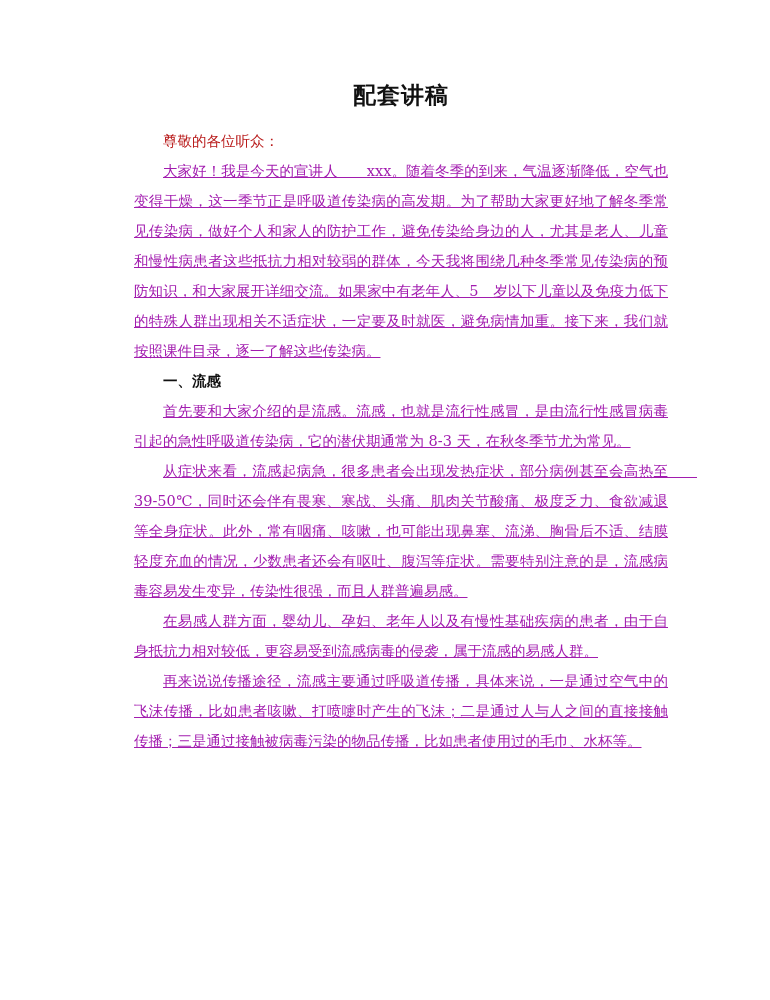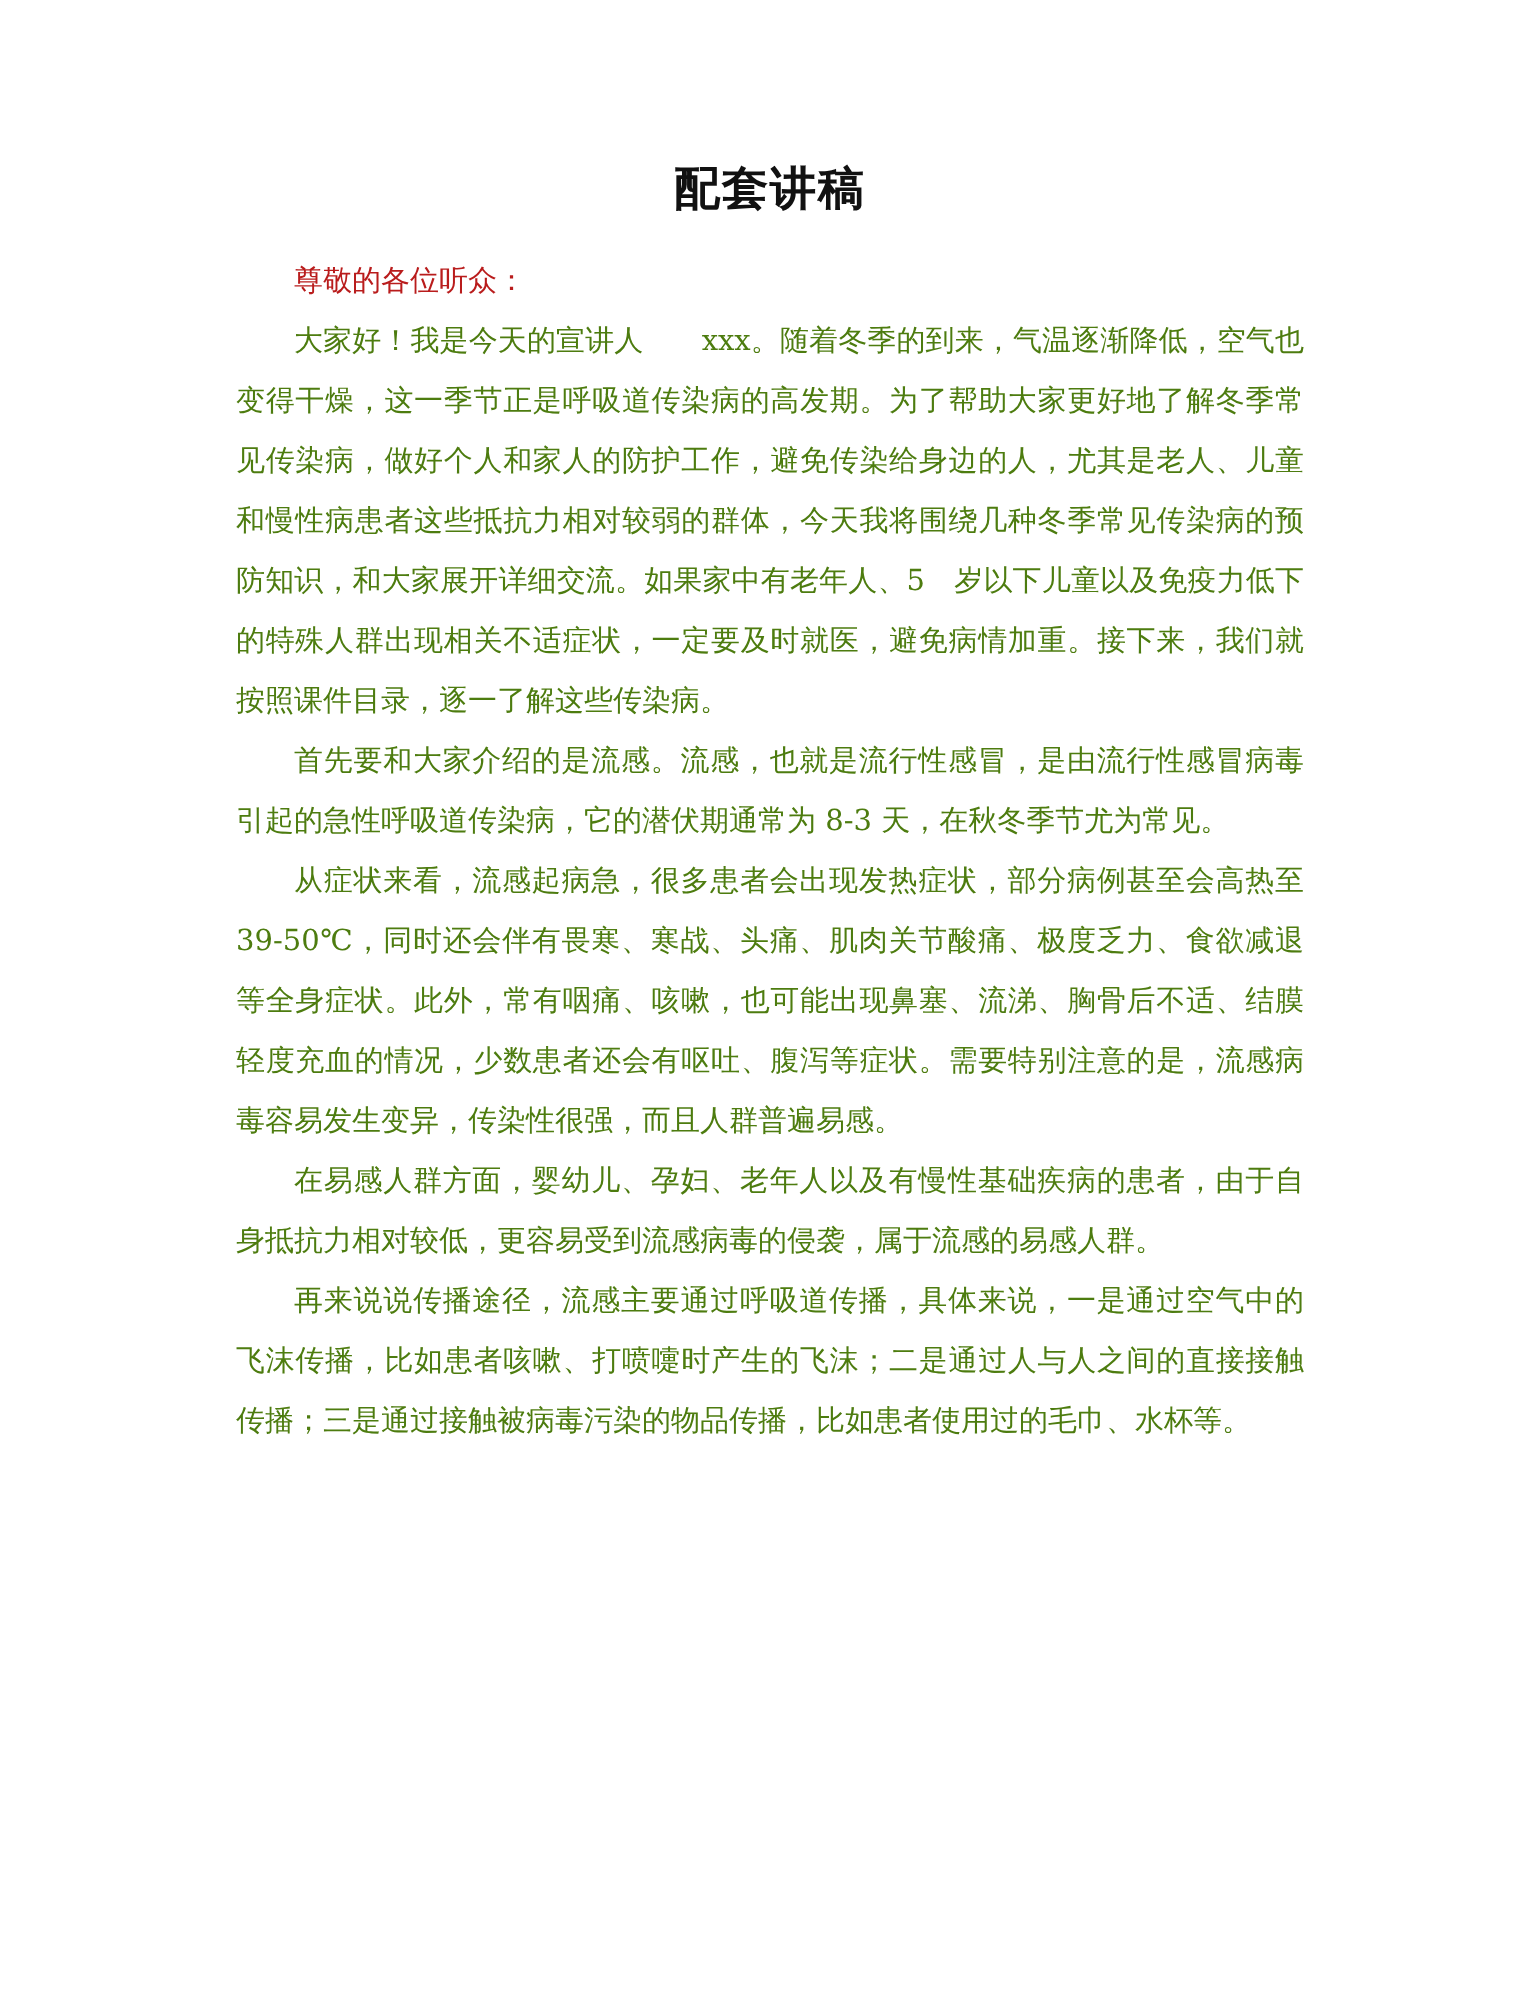--- a/index.html
+++ b/index.html
@@ -17,21 +17,21 @@
   .page {
     position: relative;
     width: 770px;
     height: 1000px;
     background: #ffffff;
     box-sizing: border-box;
     padding: 0;
   }
   .content {
     position: absolute;
-    left: 118px;
+    left: 134px;
     top: 78px;
     width: 534px;
   }
   .doc-title {
     font-size: 23px;
     font-weight: bold;
     text-align: center;
     line-height: 34px;
     margin: 0 0 14px 0;
     letter-spacing: 1px;
@@ -44,21 +44,22 @@
     text-indent: 29px;
     color: #b91c1c;
   }
   .para {
     font-size: 14.5px;
     line-height: 30px;
     margin: 0;
     text-indent: 29px;
     text-align: justify;
     text-justify: inter-ideograph;
-    color: #4d7c0f;
+    color: #a21caf;
+    text-decoration: underline;
   }
   .section-heading {
     font-size: 14.5px;
     font-weight: bold;
     line-height: 30px;
     margin: 0;
     text-indent: 29px;
     color: #111111;
   }
 </style>
@@ -67,20 +68,21 @@
 
 <div class="page">
   <div class="content">
 
     <h1 class="doc-title">配套讲稿</h1>
 
     <p class="salutation">尊敬的各位听众：</p>
 
     <p class="para">大家好！我是今天的宣讲人　　xxx。随着冬季的到来，气温逐渐降低，空气也变得干燥，这一季节正是呼吸道传染病的高发期。为了帮助大家更好地了解冬季常见传染病，做好个人和家人的防护工作，避免传染给身边的人，尤其是老人、儿童和慢性病患者这些抵抗力相对较弱的群体，今天我将围绕几种冬季常见传染病的预防知识，和大家展开详细交流。如果家中有老年人、5　岁以下儿童以及免疫力低下的特殊人群出现相关不适症状，一定要及时就医，避免病情加重。接下来，我们就按照课件目录，逐一了解这些传染病。</p>
 
+    <p class="section-heading">一、流感</p>
 
     <p class="para">首先要和大家介绍的是流感。流感，也就是流行性感冒，是由流行性感冒病毒引起的急性呼吸道传染病，它的潜伏期通常为 8-3 天，在秋冬季节尤为常见。</p>
 
     <p class="para">从症状来看，流感起病急，很多患者会出现发热症状，部分病例甚至会高热至　　39-50℃，同时还会伴有畏寒、寒战、头痛、肌肉关节酸痛、极度乏力、食欲减退等全身症状。此外，常有咽痛、咳嗽，也可能出现鼻塞、流涕、胸骨后不适、结膜轻度充血的情况，少数患者还会有呕吐、腹泻等症状。需要特别注意的是，流感病毒容易发生变异，传染性很强，而且人群普遍易感。</p>
 
     <p class="para">在易感人群方面，婴幼儿、孕妇、老年人以及有慢性基础疾病的患者，由于自身抵抗力相对较低，更容易受到流感病毒的侵袭，属于流感的易感人群。</p>
 
     <p class="para">再来说说传播途径，流感主要通过呼吸道传播，具体来说，一是通过空气中的飞沫传播，比如患者咳嗽、打喷嚏时产生的飞沫；二是通过人与人之间的直接接触传播；三是通过接触被病毒污染的物品传播，比如患者使用过的毛巾、水杯等。</p>
 
 

